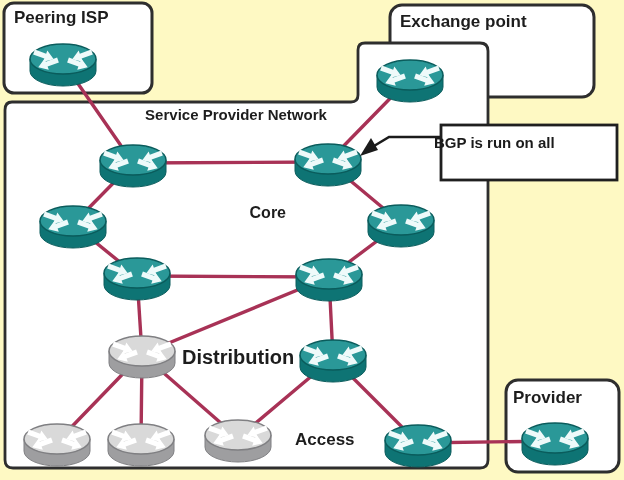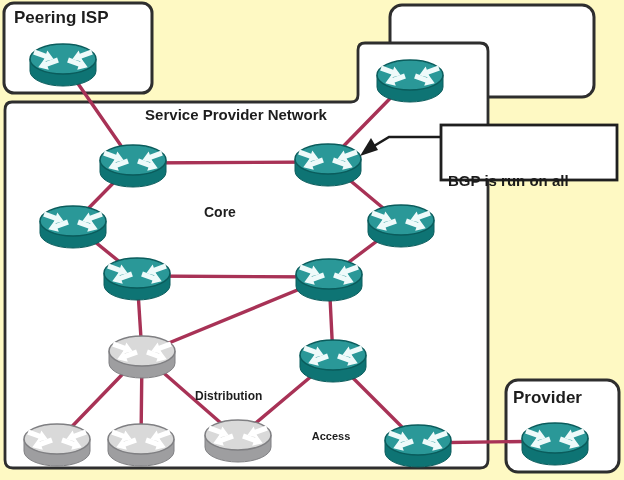--- a/index.html
+++ b/index.html
@@ -15,30 +15,29 @@
   .lbl{
     position:absolute;
     font-weight:bold;
     color:#1d1d1d;
     white-space:nowrap;
     line-height:1.15;
   }
   .lbl-peering{left:14px;top:8px;font-size:17px;}
   .lbl-exchange{left:400px;top:12px;font-size:17px;}
   .lbl-sp{left:118px;top:106px;width:236px;text-align:center;font-size:15px;}
-  .lbl-core{left:204px;top:204px;width:82px;text-align:left;font-size:14px;}
-  .lbl-distribution{left:195px;top:346px;font-size:12px;margin-top:44px;}
-  .lbl-access{left:295px;top:430px;width:72px;text-align:center;font-size:11px;}
+  .lbl-core{left:204px;top:204px;width:82px;text-align:right;font-size:16px;}
+  .lbl-distribution{left:182px;top:346px;font-size:20px;}
+  .lbl-access{left:295px;top:430px;width:72px;text-align:left;font-size:17px;}
   .lbl-customer{left:513px;top:388px;font-size:17px;}
   .callout-text{
-    position:absolute;left:437px;top:125px;width:176px;height:67px;
+    position:absolute;left:423px;top:125px;width:176px;height:67px;
     box-sizing:border-box;padding:7px 4px 0 11px;
     font-weight:bold;font-size:15px;line-height:21px;color:#1b1b1b;
     white-space:nowrap;
-    margin-top:38px;
   }
 </style>
 </head>
 <body>
 
 <div class="stage">
 
   <svg id="diagram-svg" width="624" height="480" viewBox="0 0 624 480">
 
     <rect id="exchange-box" x="390" y="5" width="204" height="92" rx="12" fill="#ffffff" stroke="#2e2e2e" stroke-width="3"></rect>
@@ -194,20 +193,21 @@
 
     <g id="callout-arrow">
       <path id="callout-arrow-line" d="M441,137 L389,137 L369,149" fill="none" stroke-width="2.6" stroke="#1b1b1b"></path>
       <polygon id="callout-arrow-head" points="360,156 378,150 371,138" fill="#1b1b1b"></polygon>
     </g>
 
     <rect id="callout-box" x="441" y="125" width="176" height="55" fill="#ffffff" stroke-width="2.8" stroke="#1f1f1f"></rect>
   </svg>
 
   <div class="lbl lbl-peering">Peering ISP</div>
+  <div class="lbl lbl-exchange">Exchange point</div>
   <div class="lbl lbl-sp">Service Provider Network</div>
   <div class="lbl lbl-core">Core</div>
   <div class="lbl lbl-distribution">Distribution</div>
   <div class="lbl lbl-access">Access</div>
   <div class="lbl lbl-customer">Provider</div>
 
   <div class="callout-text">
     <div>BGP is run on all</div>
   </div>
 </div>

